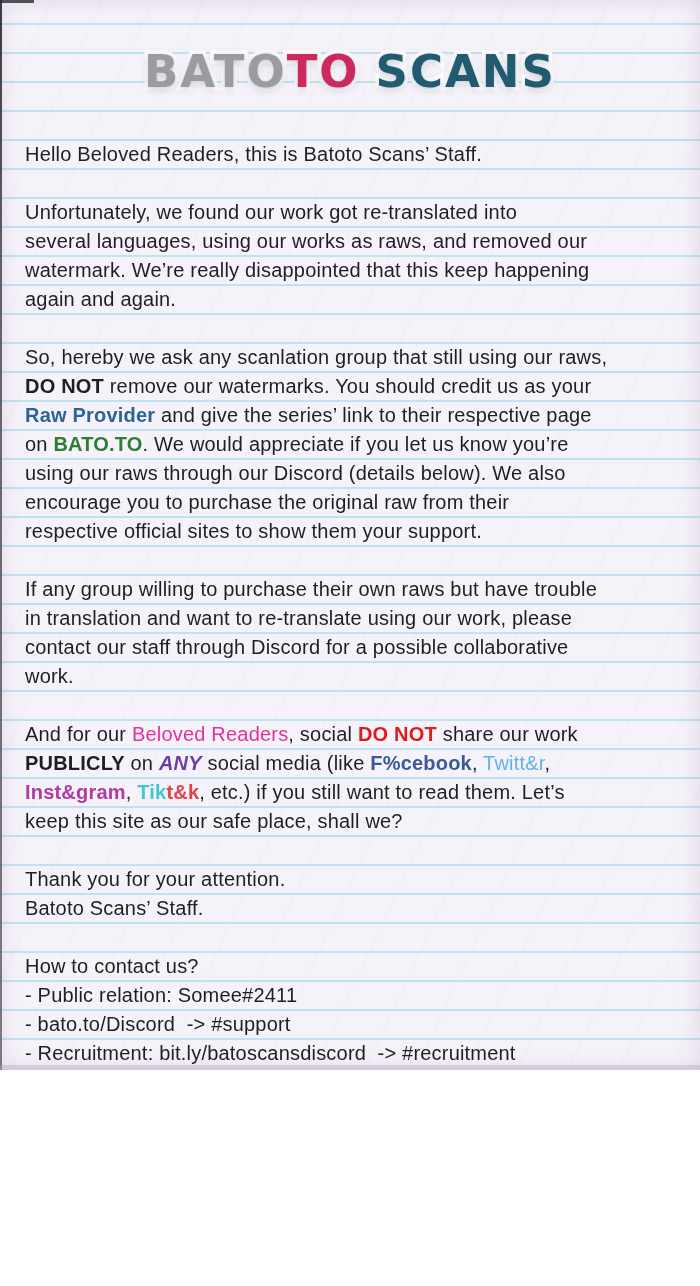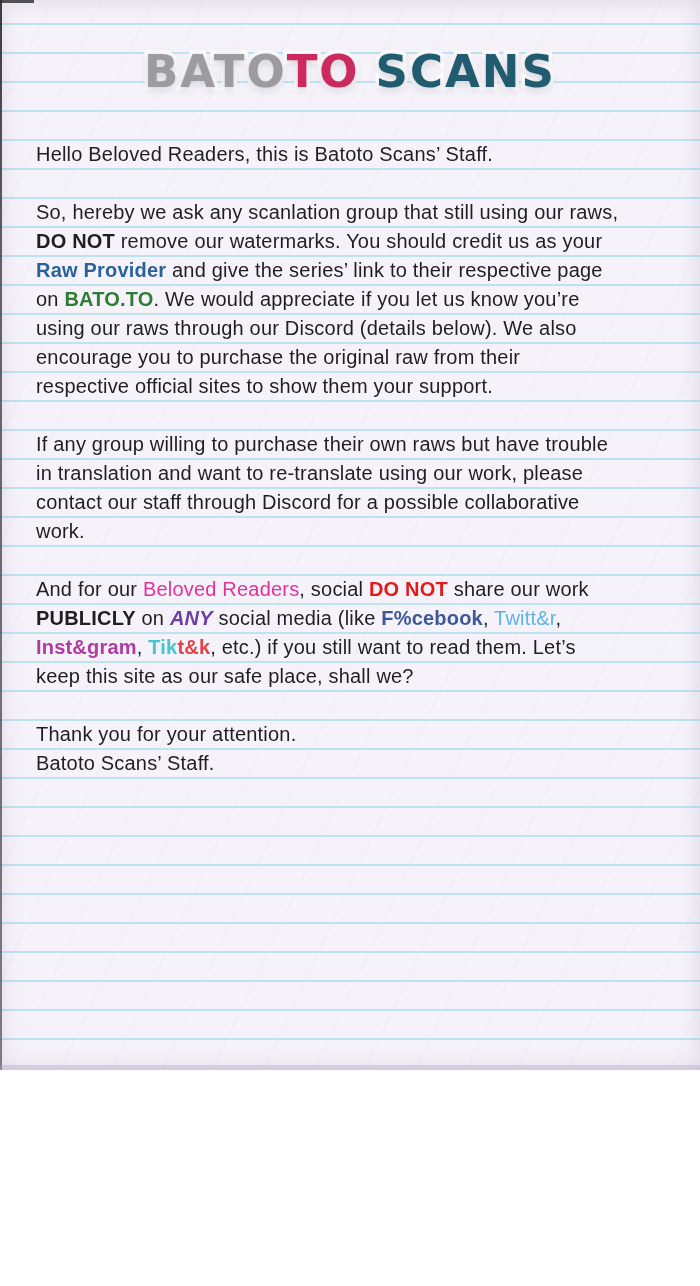--- a/index.html
+++ b/index.html
@@ -51,53 +51,61 @@
     text-shadow: 0 2px 7px rgba(140,140,165,0.5);
   }
   h1.title .seg { white-space: pre; }
   h1.title .seg-gap { margin-left: 16px; }
   .notice-body {
     display: block;
     margin-top: 42px;
     padding: 0 12px 0 20px;
   }
   .para {
-    margin: 0 0 29px 16px;
+    margin: 0 0 29px 5px;
     font-size: 20px;
     line-height: 29px;
     letter-spacing: 0.2px;
     color: #1f1f23;
     white-space: pre-wrap;
     overflow-wrap: break-word;
   }
 </style>
 </head>
 <body>
 
 <div class="paper">
   <div class="edge-left"></div>
   <div class="edge-top"></div>
 
   <h1 class="title"><span class="seg" style="color: rgb(156, 156, 160);">BATO</span><span class="seg" style="color: rgb(204, 42, 94);">TO</span><span class="seg seg-gap" style="color: rgb(33, 91, 112);">SCANS</span></h1>
 
   <main class="notice-body">
       <p class="para"><span style="color: rgb(31, 31, 35);">Hello Beloved Readers, this is Batoto Scans’ Staff.</span></p>
+      <p class="para"><span style="color: rgb(31, 31, 35);">Unfortunately, we found our work got re-translated into
+several languages, using our works as raws, and removed our
+watermark. We’re really disappointed that this keep happening
+again and again.</span></p>
       <p class="para"><span style="color: rgb(31, 31, 35);">So, hereby we ask any scanlation group that still using our raws,
 </span><span style="color: rgb(31, 31, 35); font-weight: 700;">DO NOT</span><span style="color: rgb(31, 31, 35);"> remove our watermarks. You should credit us as your
 </span><span style="color: rgb(42, 99, 153); font-weight: 700;">Raw Provider</span><span style="color: rgb(31, 31, 35);"> and give the series’ link to their respective page
 on </span><span style="color: rgb(45, 125, 53); font-weight: 700;">BATO.TO</span><span style="color: rgb(31, 31, 35);">. We would appreciate if you let us know you’re
 using our raws through our Discord (details below). We also
 encourage you to purchase the original raw from their
 respective official sites to show them your support.</span></p>
       <p class="para"><span style="color: rgb(31, 31, 35);">If any group willing to purchase their own raws but have trouble
 in translation and want to re-translate using our work, please
 contact our staff through Discord for a possible collaborative
 work.</span></p>
       <p class="para"><span style="color: rgb(31, 31, 35);">And for our </span><span style="color: rgb(224, 50, 158); text-align: center;">Beloved Readers</span><span style="color: rgb(31, 31, 35);">, social </span><span style="color: rgb(224, 27, 27); font-weight: 700;">DO NOT</span><span style="color: rgb(31, 31, 35);"> share our work
 </span><span style="color: rgb(31, 31, 35); font-weight: 700;">PUBLICLY</span><span style="color: rgb(31, 31, 35);"> on </span><span style="color: rgb(106, 63, 166); font-weight: 700; font-style: italic;">ANY</span><span style="color: rgb(31, 31, 35);"> social media (like </span><span style="color: rgb(59, 89, 152); font-weight: 700;">F%cebook</span><span style="color: rgb(31, 31, 35);">, </span><span style="color: rgb(95, 179, 232);">Twitt&amp;r</span><span style="color: rgb(31, 31, 35);">,
 </span><span style="color: rgb(177, 59, 163); font-weight: 700;">Inst&amp;gram</span><span style="color: rgb(31, 31, 35);">, </span><span style="color: rgb(63, 200, 208); font-weight: bold;">Tik</span><span style="color: rgb(224, 68, 73); font-weight: 700;">t&amp;k</span><span style="color: rgb(31, 31, 35);">, etc.) if you still want to read them. Let’s
 keep this site as our safe place, shall we?</span></p>
       <p class="para"><span style="color: rgb(31, 31, 35);">Thank you for your attention.
 Batoto Scans’ Staff.</span></p>
+      <p class="para" style="margin-top: 29px;"><span style="color: rgb(31, 31, 35);">How to contact us?
+- Public relation: Somee#2411
+- bato.to/Discord  -&gt; #support
+- Recruitment: bit.ly/batoscansdiscord  -&gt; #recruitment</span></p>
     </main>
 
   <div class="edge-bottom"></div>
 </div>
 
 </body></html>

